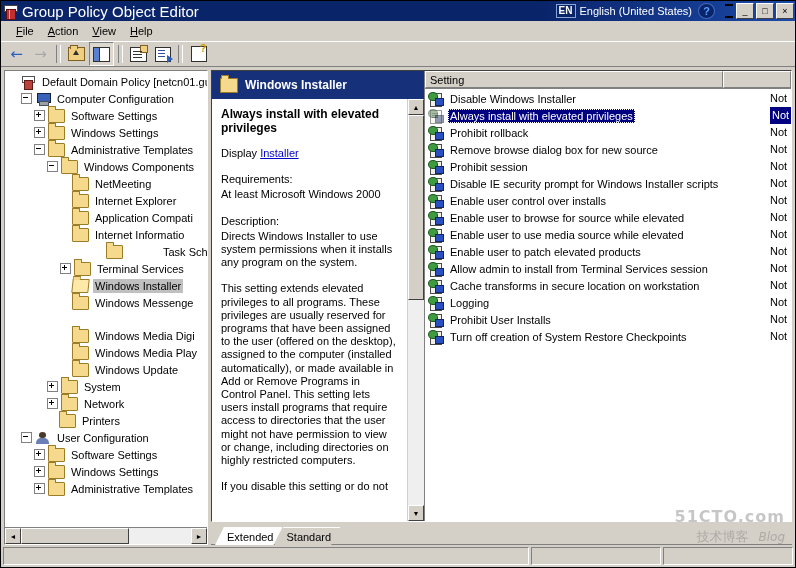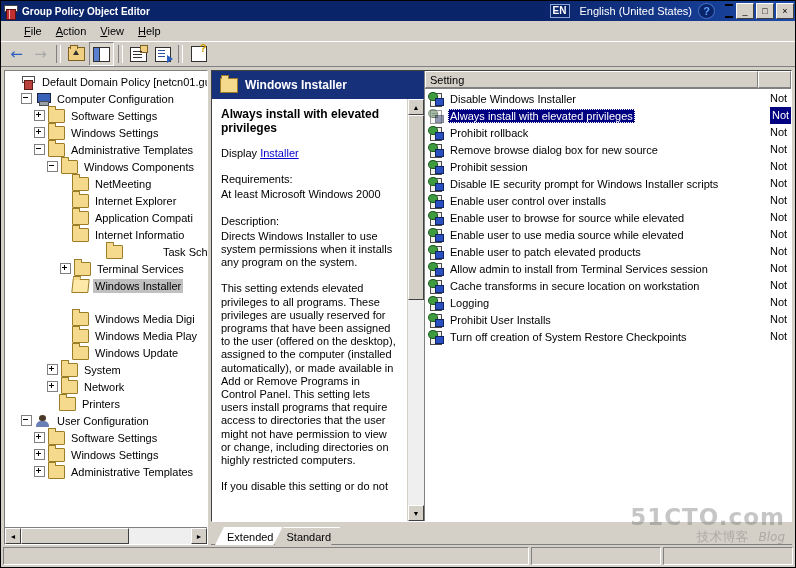--- a/index.html
+++ b/index.html
@@ -45,26 +45,26 @@
     position: absolute; left: 3px; top: 6px;
     width: 8px; height: 9px;
     background: #c03030;
     border: 1px solid #601010;
   }
   .title-icon .barrel::after {
     content: ""; position: absolute; left: 2px; top: 0;
     width: 1px; height: 9px; background: #f0b0b0;
   }
   .title-text {
-    color: #ffffff; font-weight: bold; font-size: 10px;
+    color: #ffffff; font-weight: normal; font-size: 15px;
     white-space: nowrap; flex: 0 0 auto;
   }
   .title-spacer { flex: 1 1 auto; }
   .lang-box {
-    display: flex; align-items: center; gap: 10px;
+    display: flex; align-items: center; gap: 4px;
     margin-right: 6px; flex: 0 0 auto;
   }
   .lang-badge {
     background: #0a246a; color: #ffffff;
     border: 1px solid #8ba4d8;
     font-size: 10px; font-weight: bold;
     padding: 0 2px; line-height: 12px;
   }
   .lang-label { color: #ffffff; font-size: 11px; white-space: nowrap; }
   .help-dot {
@@ -90,21 +90,21 @@
     flex-direction: column; justify-content: space-between;
     padding: 1px 0; width: 11px; border: none; background: transparent;
   }
   .wbtn.restore-stack i {
     display: block; width: 8px; height: 2px; background: #000; margin: 0 auto;
   }
 
   
   .menubar {
     height: 19px; display: flex; align-items: center;
-    padding-left: 16px; background: #d4d0c8;
+    padding-left: 8px; background: #d4d0c8;
     border-bottom: 1px solid #d4d0c8;
     flex: 0 0 auto;
   }
   .menu-item {
     padding: 2px 7px; font-size: 11px; color: #000000;
     white-space: nowrap;
   }
   .menu-item u { text-decoration: underline; }
 
   
@@ -397,21 +397,21 @@
   }
   .lh-cell {
     background: #d4d0c8;
     border: 1px solid #ffffff;
     border-right-color: #808080; border-bottom-color: #808080;
     font-size: 11px; color: #000000;
     display: flex; align-items: center;
     padding-left: 4px; box-sizing: border-box;
     white-space: nowrap; overflow: hidden;
   }
-  .lh-setting { width: 333px; flex: 0 0 auto; text-align: center; }
+  .lh-setting { width: 298px; flex: 0 0 auto; text-align: center; }
   .lh-state   { flex: 1 1 auto; }
   .list-body {
     flex: 1 1 auto; overflow: hidden; position: relative;
     background: #ffffff; padding-top: 1px;
   }
   .lrow {
     height: 17px; display: flex; align-items: center;
     white-space: nowrap; position: relative;
   }
   .lrow .gp-ico {
@@ -500,21 +500,21 @@
   .sb-seg.s2 { width: 130px; flex: 0 0 auto; }
   .sb-seg.s3 { width: 130px; flex: 0 0 auto; }
 
   
   .watermark {
     position: absolute; right: 10px; bottom: 22px;
     text-align: center; pointer-events: none;
     z-index: 40; user-select: none;
   }
   .wm-main {
-    font-size: 23px; font-weight: bold; letter-spacing: 1px;
+    font-size: 16px; font-weight: bold; letter-spacing: 1px;
     color: rgba(120,120,120,0.42);
     font-family: "DejaVu Sans", sans-serif; line-height: 24px;
   }
   .wm-sub {
     font-size: 13px; color: rgba(120,120,120,0.42);
     font-family: "DejaVu Sans", sans-serif; line-height: 16px;
     display: flex; gap: 10px; justify-content: flex-end; align-items: baseline;
   }
   .wm-sub .blog { font-size: 12px; font-style: italic; }
 </style>
@@ -656,20 +656,25 @@
           </div>
           <div class="tnode" style="padding-left: 52px;">
             <span class="twist plus"></span>
             <span class="folder"></span>
             <span class="label">Terminal Services</span>
           </div>
           <div class="tnode" style="padding-left: 52px;">
             <span class="twist none"></span>
             <span class="folder open"></span>
             <span class="label sel-inactive">Windows Installer</span>
+          </div>
+          <div class="tnode" style="padding-left: 52px;">
+            <span class="twist none"></span>
+            <span class="folder"></span>
+            <span class="label">Windows Messenge</span>
           </div>
           <div class="tnode" style="padding-left: 52px; margin-top: 16px;">
             <span class="twist none"></span>
             <span class="folder"></span>
             <span class="label">Windows Media Digi</span>
           </div>
           <div class="tnode" style="padding-left: 52px;">
             <span class="twist none"></span>
             <span class="folder"></span>
             <span class="label">Windows Media Play</span>

